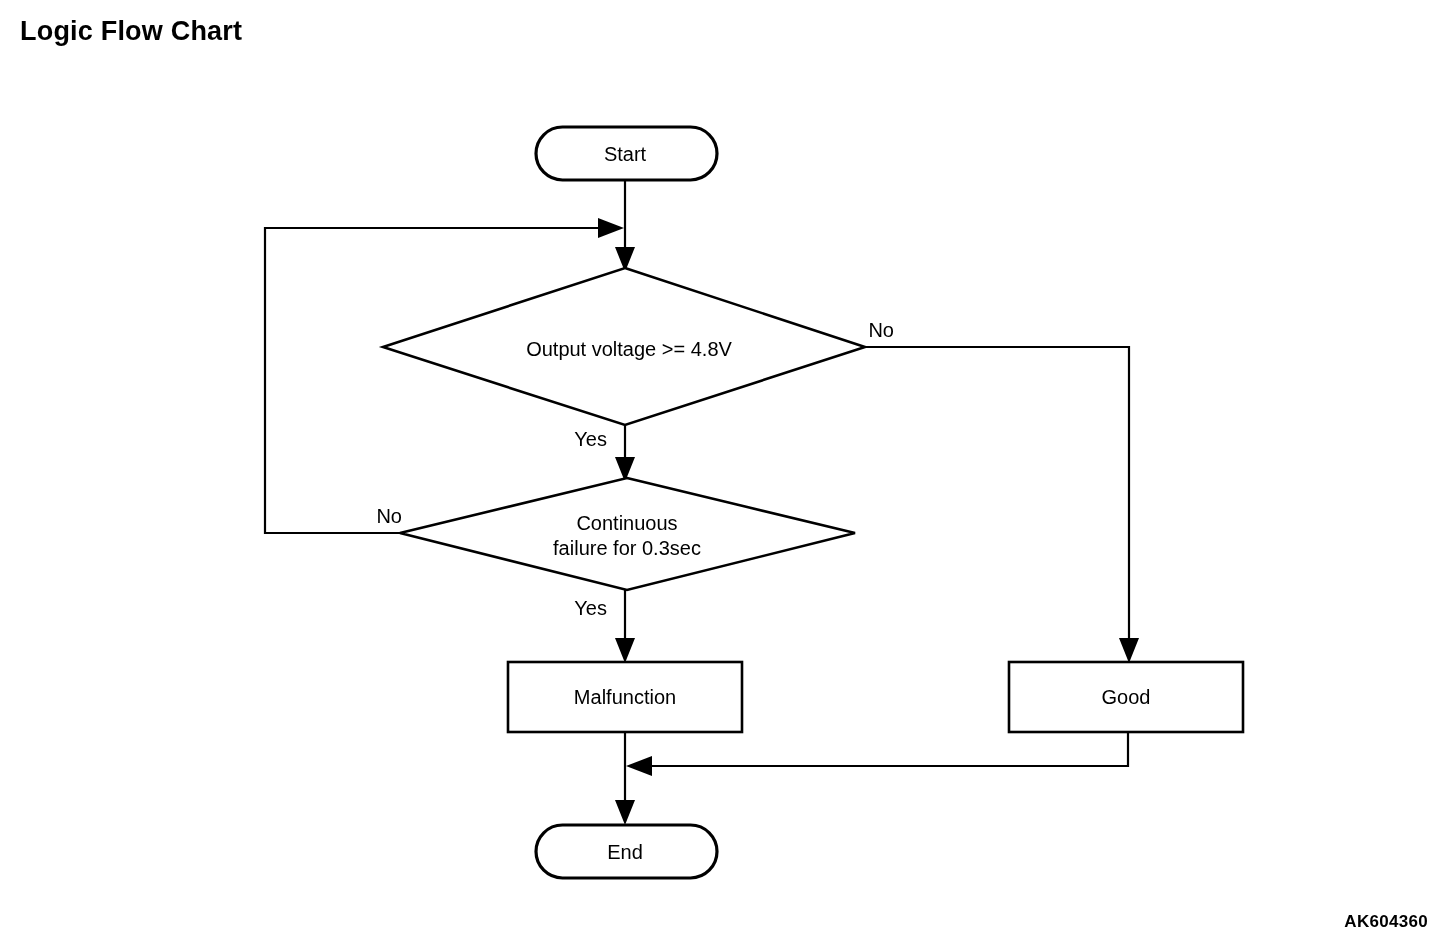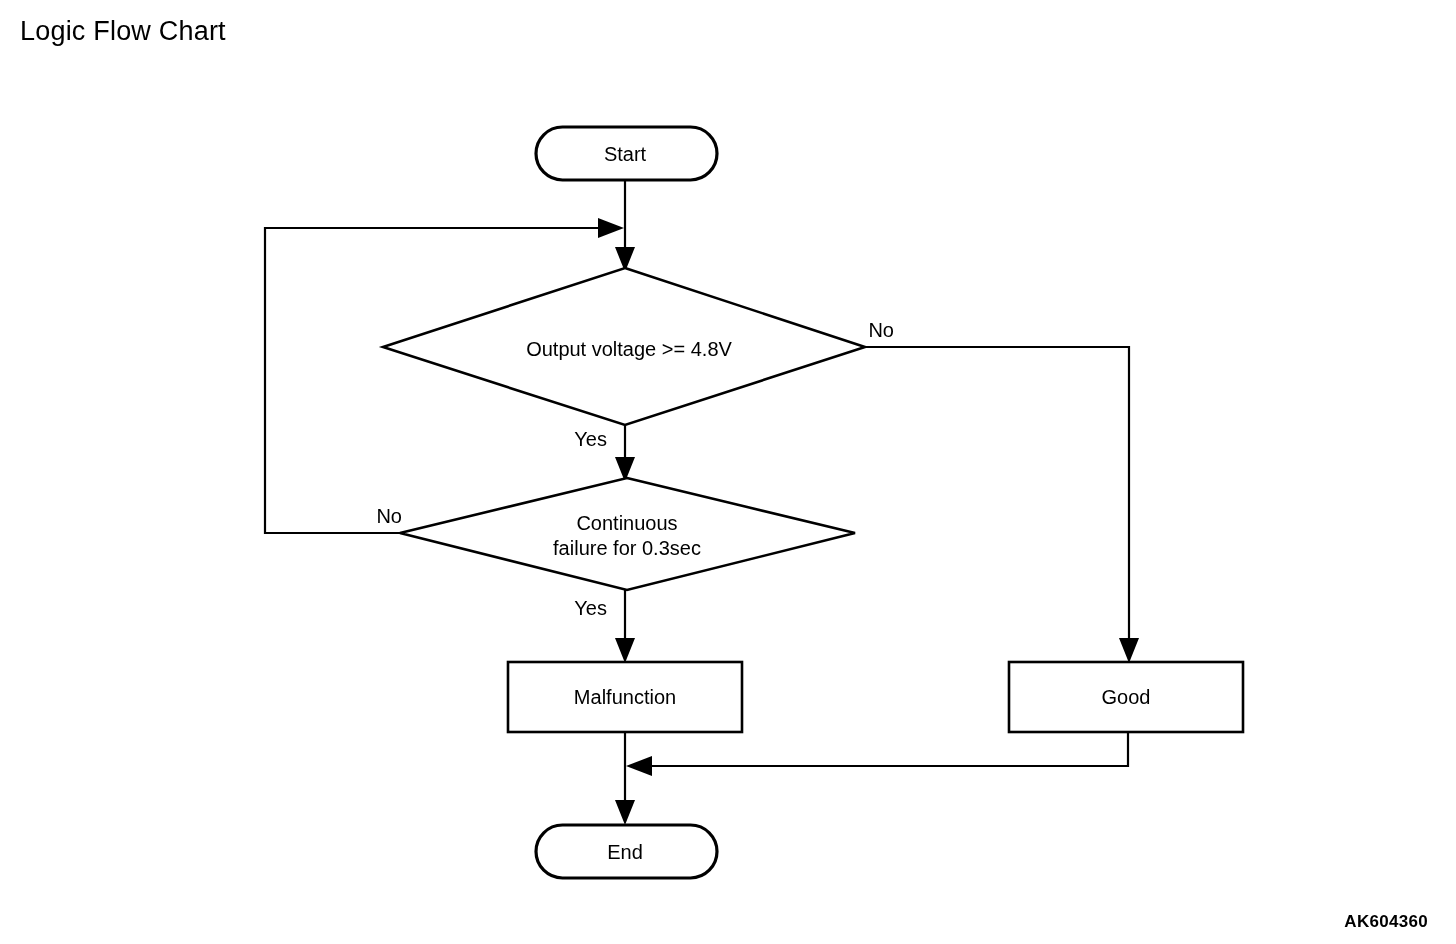--- a/index.html
+++ b/index.html
@@ -13,21 +13,21 @@
     position: relative;
     font-family: "Liberation Sans", sans-serif;
     color: #000000;
     overflow: hidden;
   }
   #page-title {
     position: absolute;
     left: 20px;
     top: 14px;
     font-size: 27px;
-    font-weight: normal;
+    font-weight: bold;
     letter-spacing: 0.2px;
     line-height: 34px;
     white-space: nowrap;
   }
   #flow-canvas {
     position: absolute;
     left: 0;
     top: 0;
     width: 1456px;
     height: 944px;

